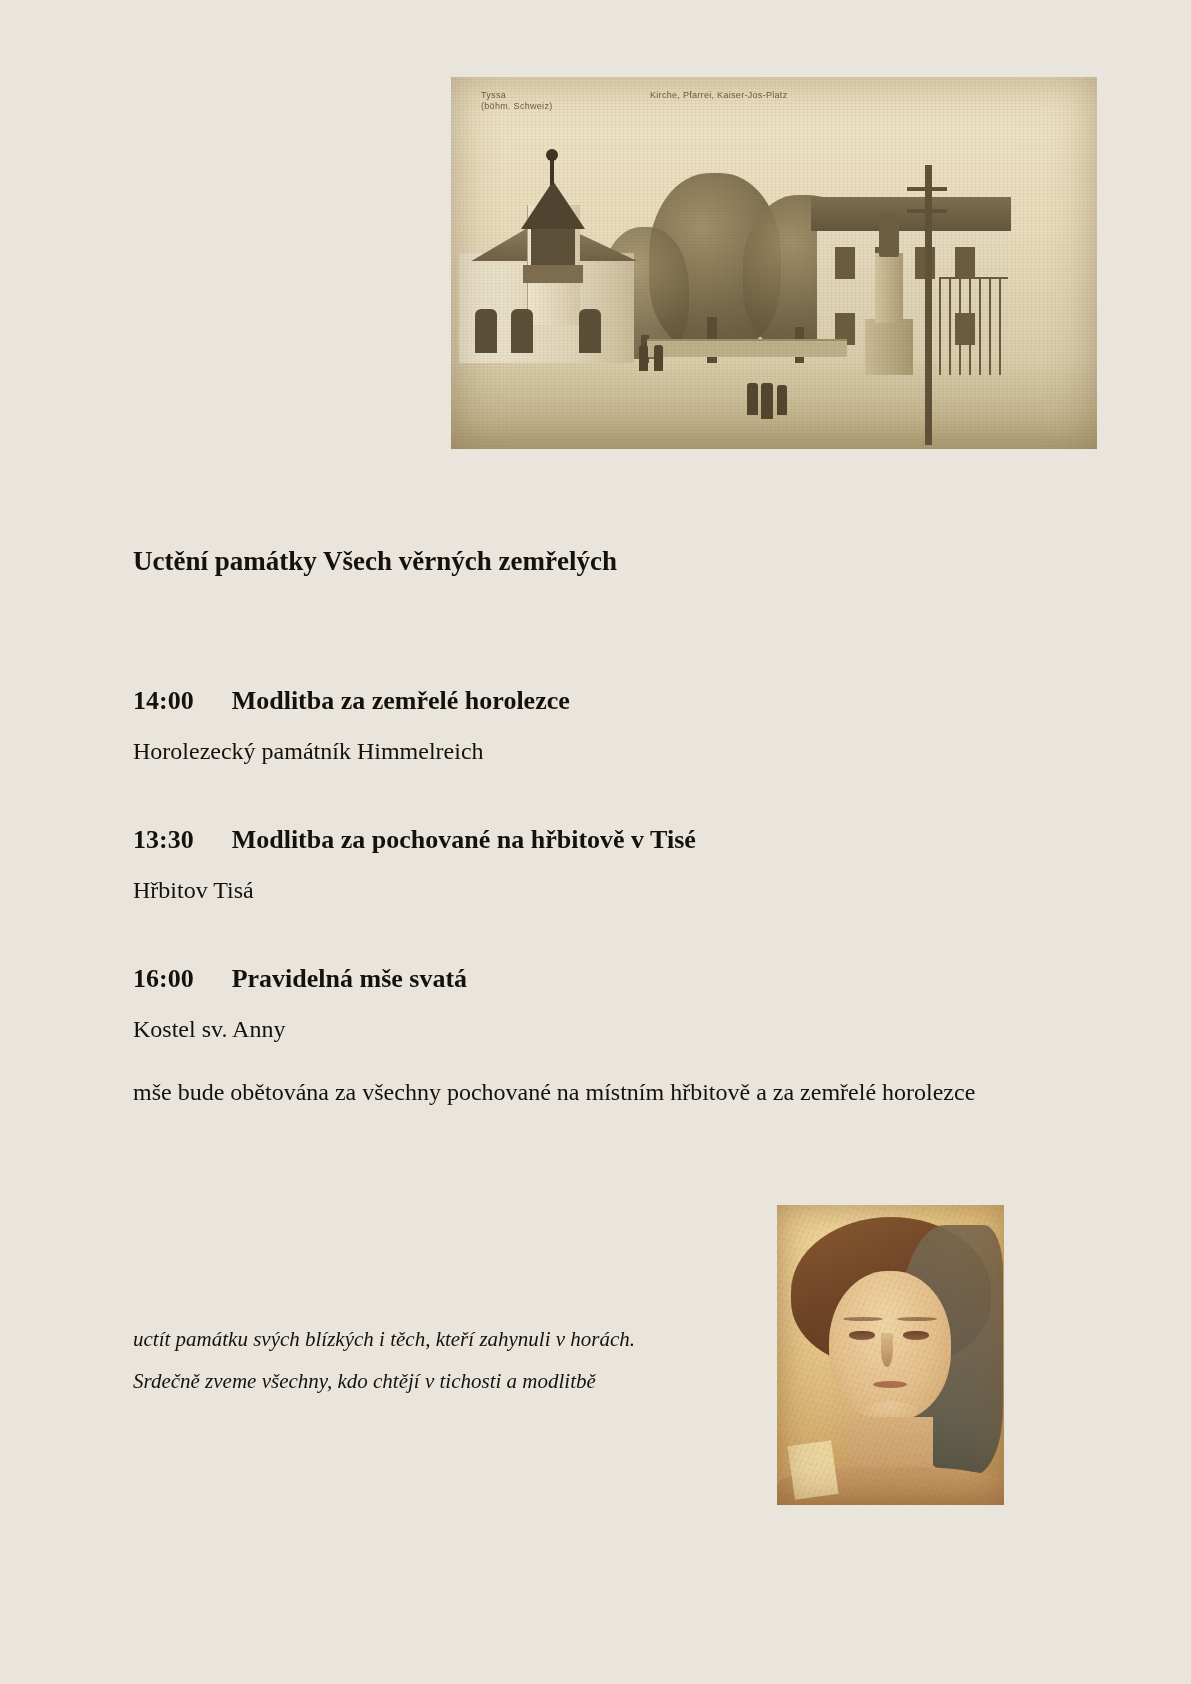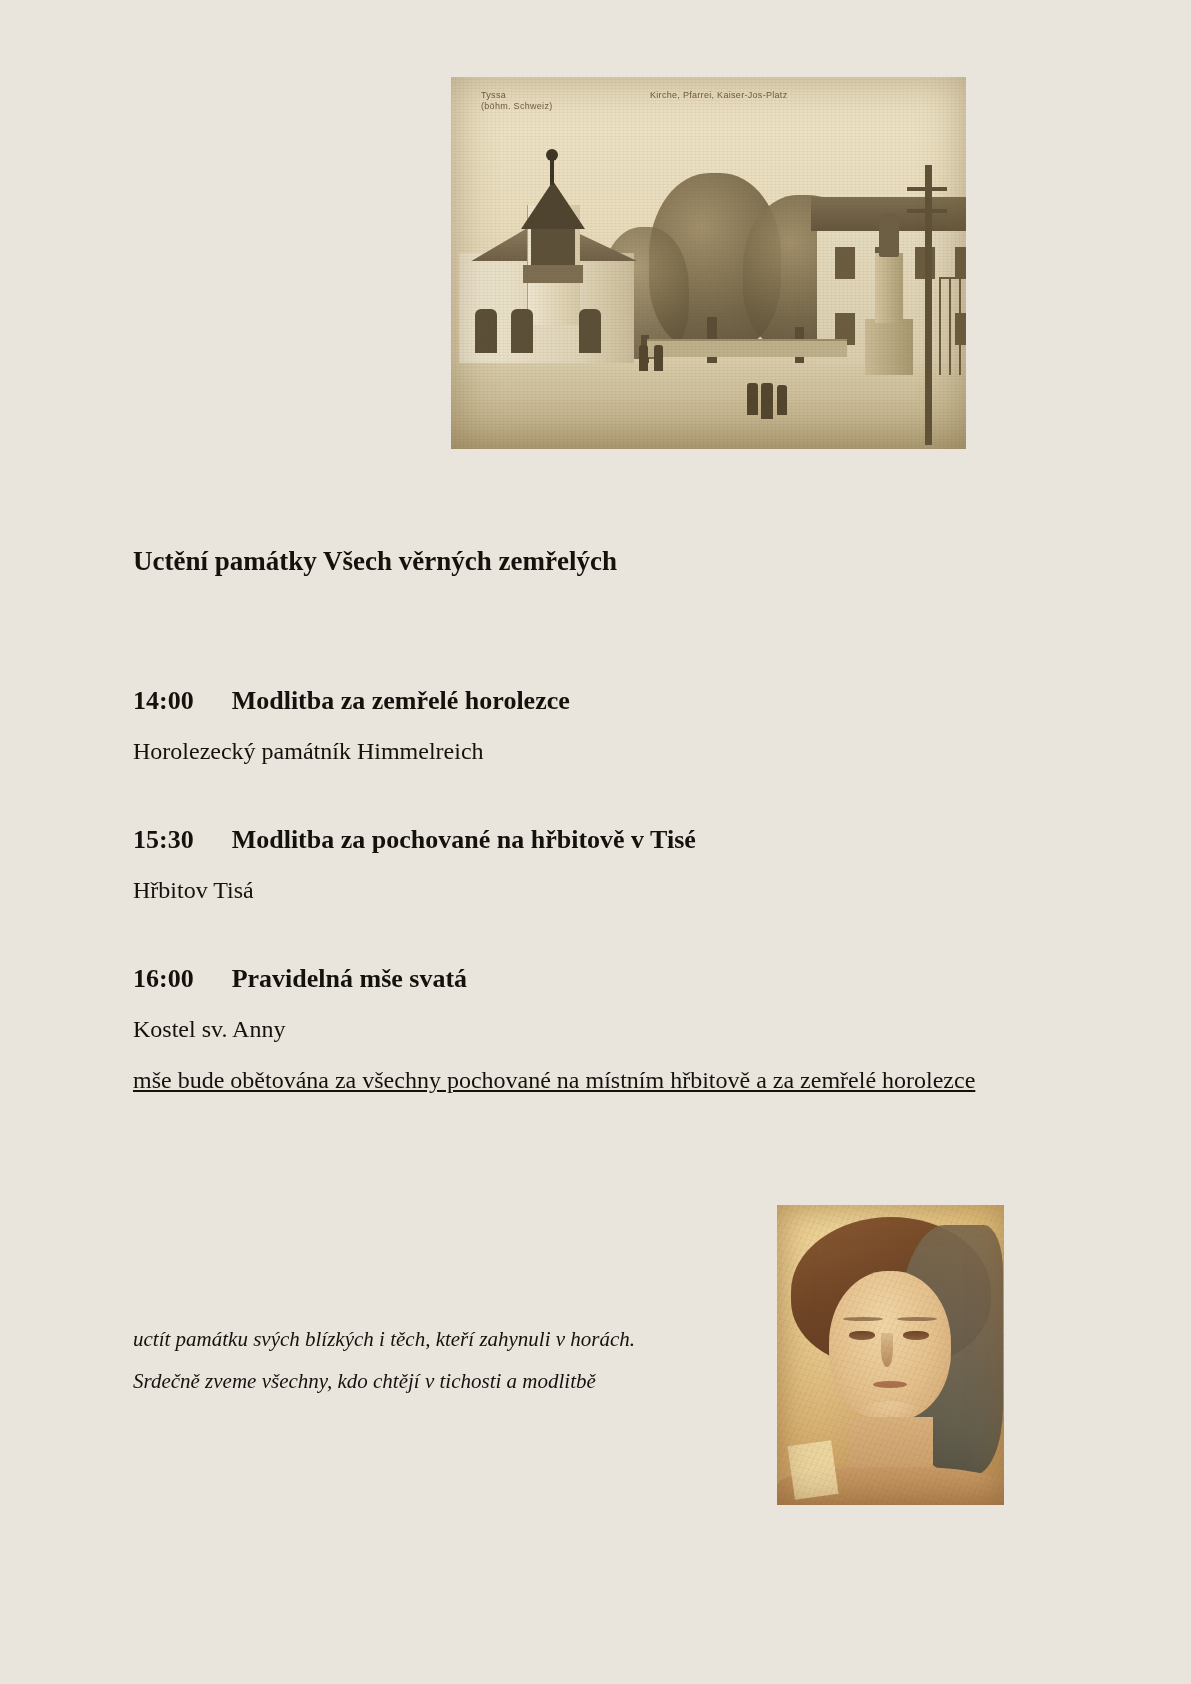--- a/index.html
+++ b/index.html
@@ -31,21 +31,21 @@
     font-weight: bold;
     letter-spacing: 0.5px;
     white-space: nowrap;
   }
 
   
   .postcard {
     position: absolute;
     left: 451px;
     top: 77px;
-    width: 515px;
+    width: 646px;
     height: 372px;
     background: #cdbd9b;
     overflow: hidden;
   }
   .pc-sky {
     position: absolute;
     inset: 0;
     background:
       linear-gradient(to bottom, #efe4c6 0%, #e8dcbd 40%, #ddd0ae 70%, #cfc19e 100%);
   }
@@ -268,23 +268,22 @@
     margin-bottom: 18px;
   }
   .event-time { margin-right: 38px; }
   .event-venue {
     font-size: 24px;
     line-height: 1.45;
   }
   .event-note {
     font-size: 24px;
     line-height: 1.5;
-    margin-top: 16px;
+    margin-top: 28px;
     max-width: 860px;
-    text-decoration: underline;
   }
 
   
   .invitation {
     position: absolute;
     left: 133px;
     top: 1318px;
     font-size: 21px;
     font-style: italic;
     line-height: 2.0;
@@ -470,21 +469,21 @@
 
     <div class="event">
       <div class="event-head">
         <span class="event-time">14:00</span><span>Modlitba za zemřelé horolezce</span>
       </div>
       <div class="event-venue">Horolezecký památník Himmelreich</div>
     </div>
 
     <div class="event">
       <div class="event-head">
-        <span class="event-time">15:30</span><span>Modlitba za pochované na hřbitově v Tisé</span>
+        <span class="event-time">13:30</span><span>Modlitba za pochované na hřbitově v Tisé</span>
       </div>
       <div class="event-venue">Hřbitov Tisá</div>
     </div>
 
     <div class="event">
       <div class="event-head">
         <span class="event-time">16:00</span><span>Pravidelná mše svatá</span>
       </div>
       <div class="event-venue">Kostel sv. Anny</div>
       <div class="event-note">mše bude obětována za všechny pochované na místním hřbitově a za zemřelé horolezce</div>

